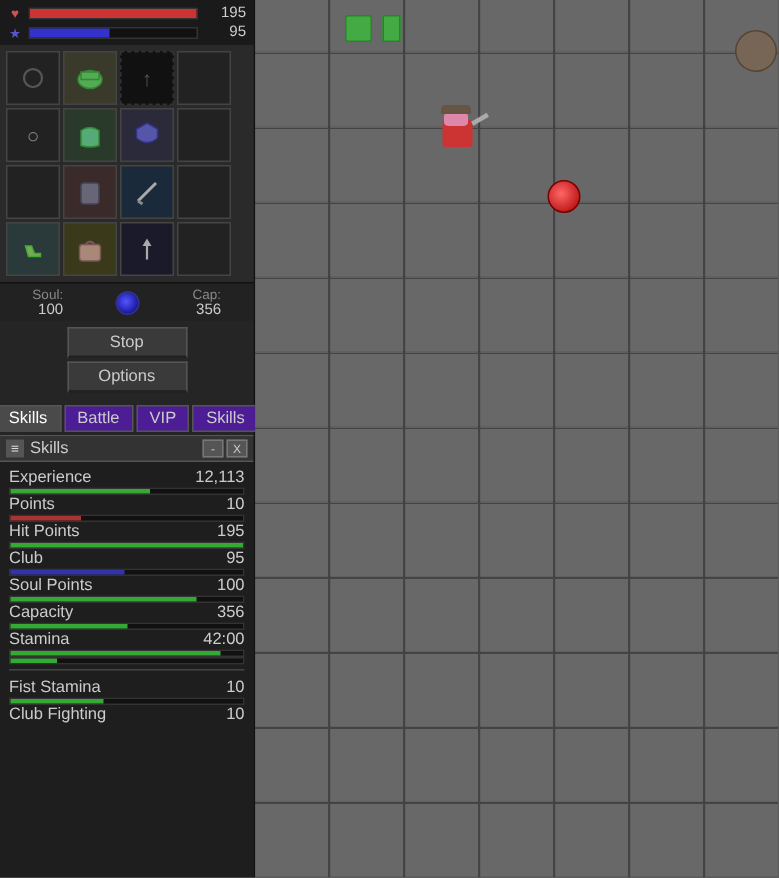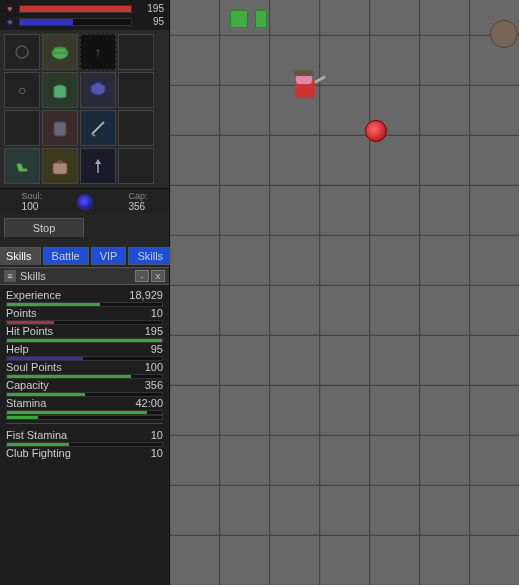--- a/index.html
+++ b/index.html
@@ -90,27 +90,28 @@
     
     .soul-cap-row {
       display: flex;
       justify-content: space-around;
       padding: 2px 4px;
       background: #222;
       font-size: 10px;
       color: #bbb;
       border-top: 1px solid #111;
     }
-    .soul-cap-item { display: flex; flex-direction: column; align-items: flex-start; }
+    .soul-cap-item { display: flex; flex-direction: column; align-items: flex-end; }
     .soul-cap-label { color: #888; font-size: 9px; }
     .soul-cap-val { color: #ccc; }
 
     
     .buttons-col {
       display: flex;
+      flex-direction: column;
       align-items: center;
       gap: 2px;
       padding: 4px;
       background: #252525;
     }
     .game-btn {
       width: 80px;
       padding: 3px 0;
       background: #3a3a3a;
       border: 1px solid #555;
@@ -124,21 +125,21 @@
     
     .tab-row {
       display: flex;
       justify-content: center;
       gap: 2px;
       padding: 4px 4px 2px;
       background: #252525;
     }
     .tab-btn {
       padding: 2px 8px;
-      background: #1d4ed8;
+      background: #4c1d95;
       border: 1px solid #555;
       color: #ccc;
       font-size: 11px;
       cursor: pointer;
     }
     .tab-btn.active {
       background: #4a4a4a;
       border-bottom: 1px solid #4a4a4a;
       color: #fff;
     }
@@ -354,20 +355,21 @@
         <div style="width:16px;height:16px;background:radial-gradient(circle at 6px 6px, #55f, #007);border-radius:50%;border:1px solid #338;"></div>
       </div>
       <div class="soul-cap-item">
         <span class="soul-cap-label">Cap:</span>
         <span class="soul-cap-val">356</span>
       </div>
     </div>
 
     <div class="buttons-col">
       <button class="game-btn">Stop</button>
+      <button class="game-btn">Options</button>
     </div>
 
     <div class="tab-row">
       <button class="tab-btn active">Skills</button>
       <button class="tab-btn">Battle</button>
       <button class="tab-btn">VIP</button>
       <button class="tab-btn">Skills</button>
     </div>
 
     <div class="skills-panel">
@@ -381,21 +383,21 @@
           <div class="title-btn">X</div>
         </div>
       </div>
 
       <div class="skills-content">
 
         <div id="stats-section">
             <div class="skill-row">
       <div class="skill-name-row">
         <span>Experience</span>
-        <span>18,929</span>
+        <span>12,113</span>
       </div>
       <div class="skill-bar-track">
         <div class="skill-bar-fill green" style="width:60%;"></div>
       </div>
     </div>
             <div class="skill-row">
       <div class="skill-name-row">
         <span>Points</span>
         <span>10</span>
       </div>
@@ -407,21 +409,21 @@
       <div class="skill-name-row">
         <span>Hit Points</span>
         <span>195</span>
       </div>
       <div class="skill-bar-track">
         <div class="skill-bar-fill green" style="width:100%;"></div>
       </div>
     </div>
             <div class="skill-row">
       <div class="skill-name-row">
-        <span>Help</span>
+        <span>Club</span>
         <span>95</span>
       </div>
       <div class="skill-bar-track">
         <div class="skill-bar-fill blue" style="width:49%;"></div>
       </div>
     </div>
             <div class="skill-row">
       <div class="skill-name-row">
         <span>Soul Points</span>
         <span>100</span>

